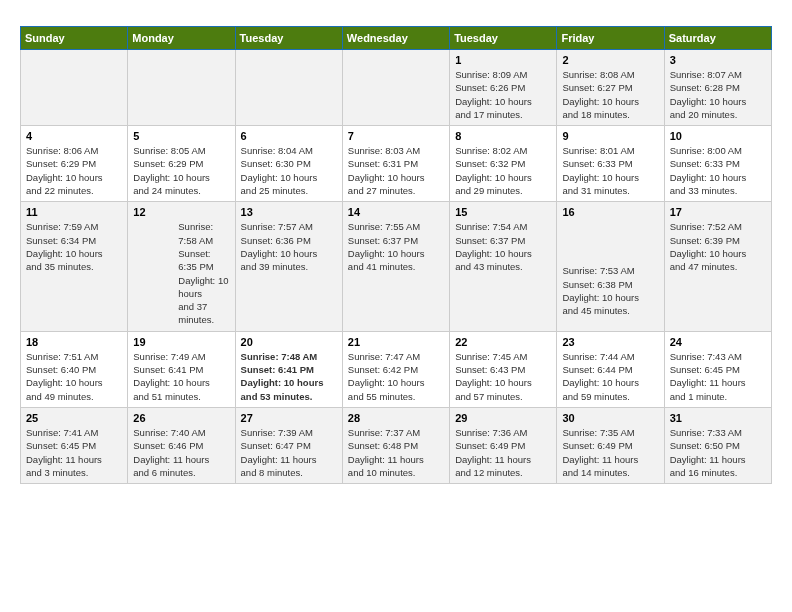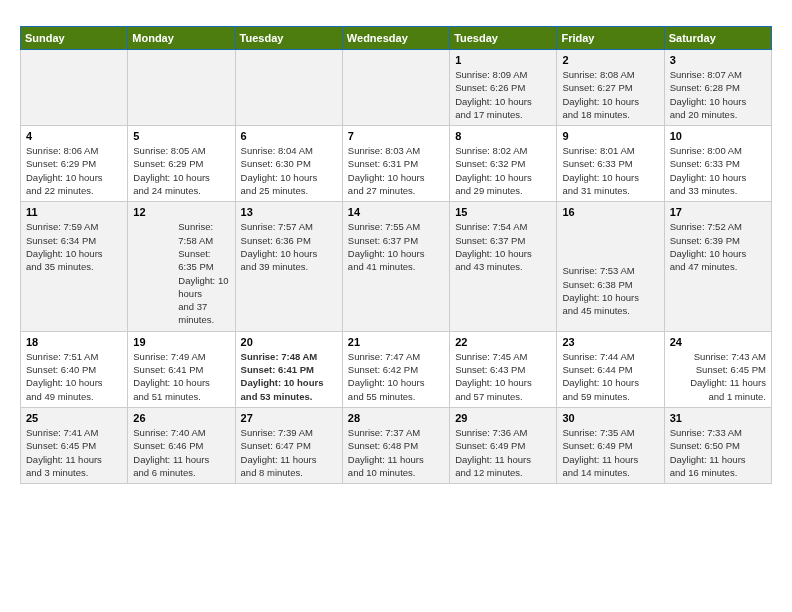--- a/index.html
+++ b/index.html
@@ -282,21 +282,21 @@
           </td>
           <td>
             <span class="day-num">23</span>
             <div class="day-info" style="white-space: pre-line;">Sunrise: 7:44 AM
 Sunset: 6:44 PM
 Daylight: 10 hours
 and 59 minutes.</div>
           </td>
           <td>
             <span class="day-num">24</span>
-            <div class="day-info" style="white-space: pre-line; text-align: right;">Sunrise: 7:43 AM
+            <div class="day-info" style="white-space: pre-line;">Sunrise: 7:43 AM
 Sunset: 6:45 PM
 Daylight: 11 hours
 and 1 minute.</div>
           </td>
         </tr>
         <tr>
           <td>
             <span class="day-num">25</span>
             <div class="day-info" style="white-space: pre-line;">Sunrise: 7:41 AM
 Sunset: 6:45 PM

